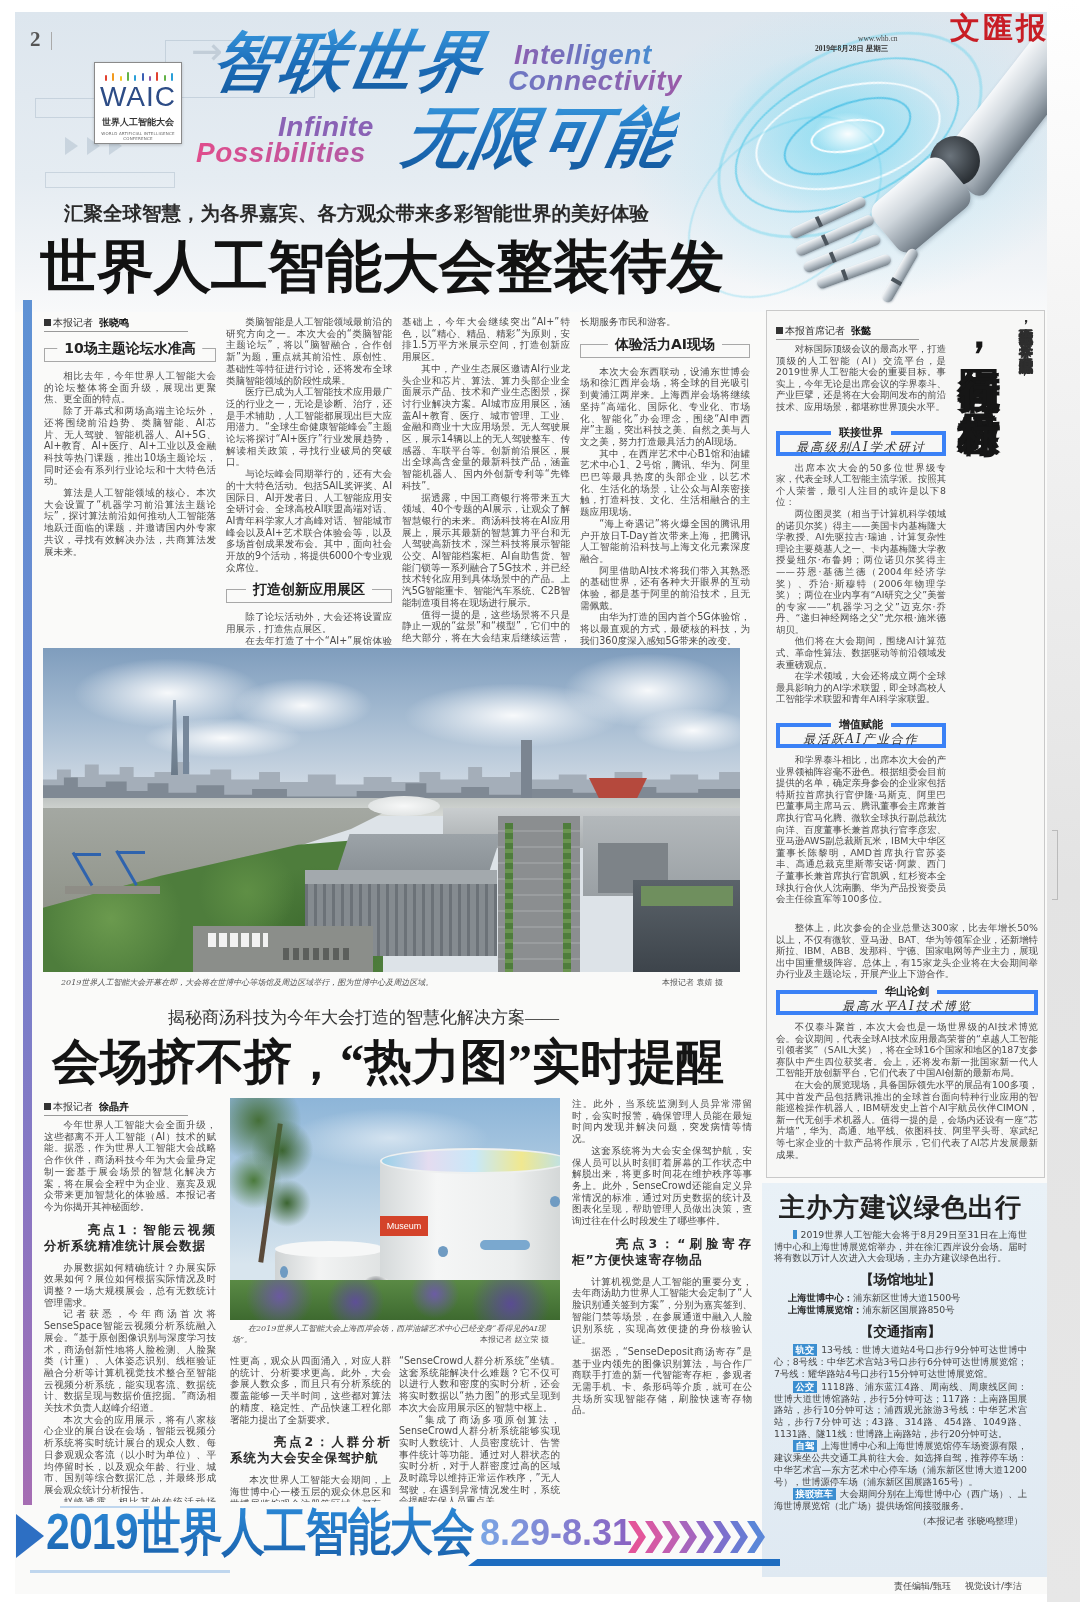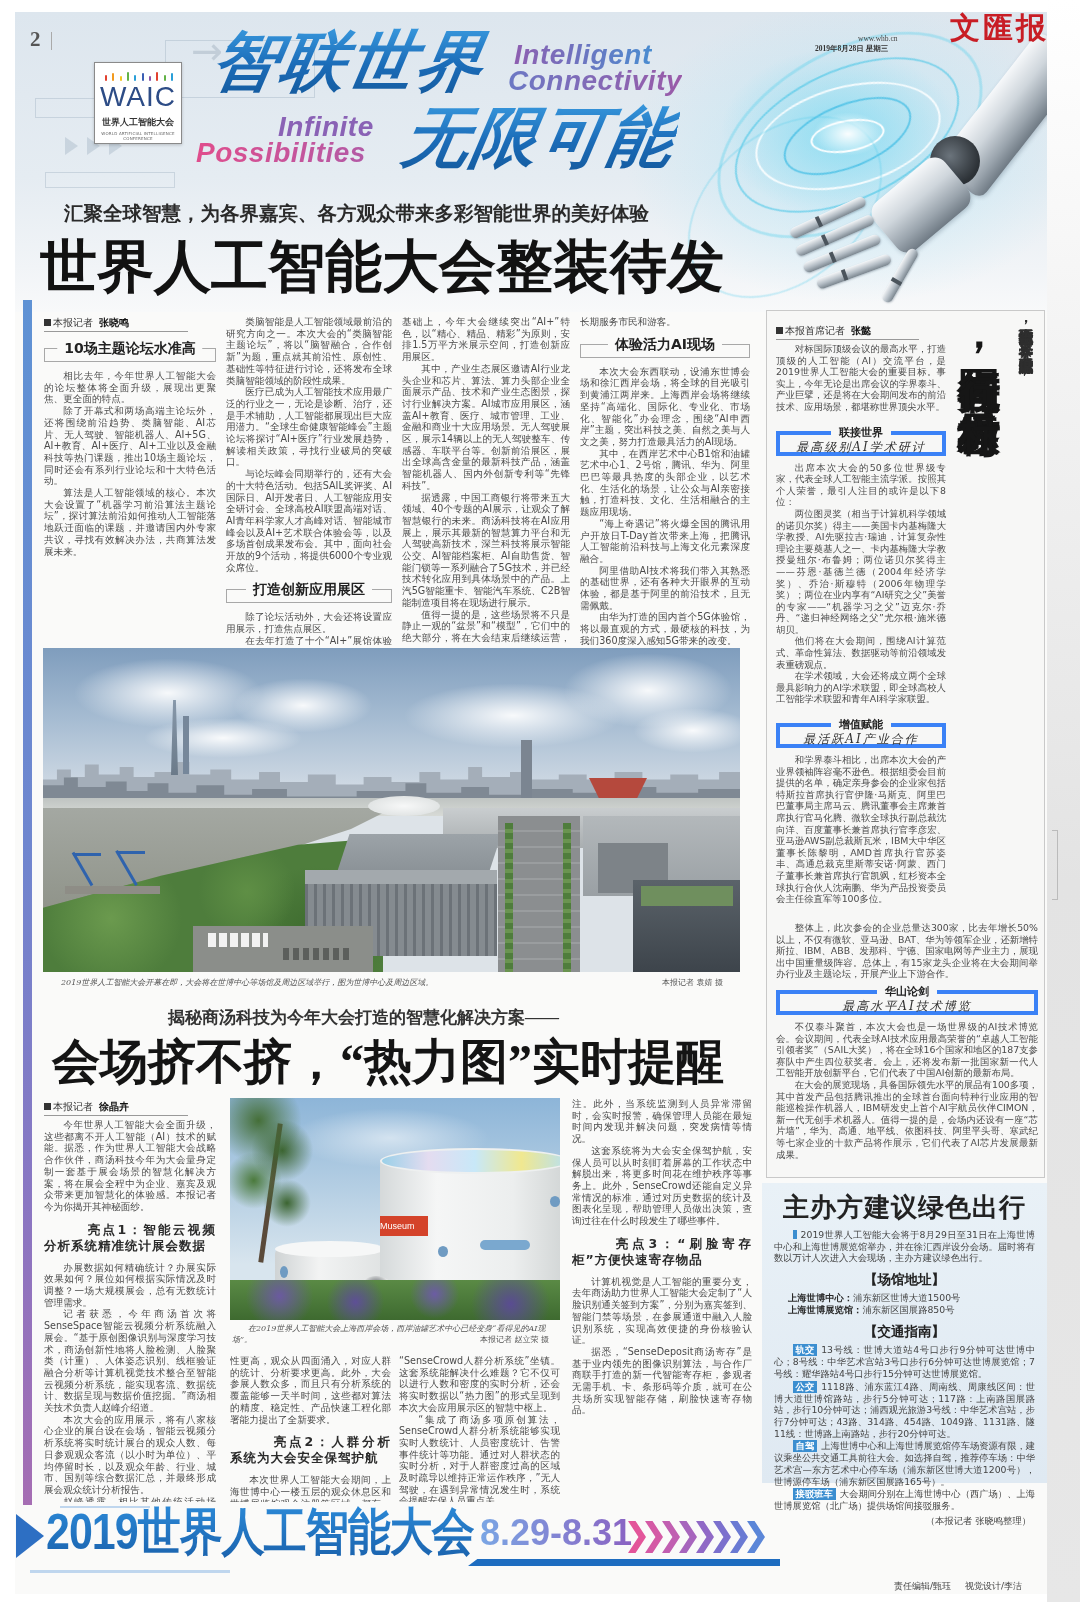--- a/index.html
+++ b/index.html
@@ -67,27 +67,27 @@
 .vhead{left:952px;top:336px;width:54px;height:572px;writing-mode:vertical-rl;font-family:"Liberation Serif",serif;font-weight:bold;font-size:43px;line-height:54px;color:#161616}
 .vkicker{left:1013px;top:318px;width:24px;height:495px;writing-mode:vertical-rl;font-family:"Liberation Serif",serif;font-weight:bold;font-size:14.5px;line-height:22px;color:#2e2e2e}
 
 
 .ph1{left:43px;top:648px;width:697px;height:324px;overflow:hidden;background:linear-gradient(180deg,#7f9dbd 0%,#a6bcd2 22%,#c9d5e1 40%,#dde3e8 48%)}
 .ph1 div,.ph2 div{position:absolute}
 .cloud{border-radius:50%;background:radial-gradient(ellipse,rgba(255,255,255,.92),rgba(255,255,255,0) 70%)}
 .caption{font-size:8px;color:#555;line-height:11px;font-family:"DejaVu Serif",serif;font-style:italic}
 
 
-.kicker2{left:168px;top:1006px;font-family:"Liberation Serif",serif;font-weight:bold;font-size:17px;color:#333;white-space:nowrap;line-height:24px}
+.kicker2{left:168px;top:1006px;font-family:"Liberation Serif",serif;font-weight:normal;font-size:17px;color:#333;white-space:nowrap;line-height:24px}
 .headline2{left:52px;top:1032px;font-family:"Liberation Serif",serif;font-weight:bold;font-size:48px;color:#141414;white-space:nowrap;line-height:60px}
 .hl2{font-size:12.5px;font-weight:bold;color:#2b2b2b;line-height:16px;margin:9px 0 8px;text-indent:3.5em;letter-spacing:1px}
 .ph2{left:230px;top:1098px;width:330px;height:222px;overflow:hidden;background:linear-gradient(180deg,#8db5d8 0%,#b4cee3 40%,#d8e5ee 75%)}
 
 
-.travel{left:762px;top:1183px;width:285px;height:300px;background:linear-gradient(180deg,#e9f1f7,#dfe9f2);padding:8px 12px 0 12px;font-size:9.3px;line-height:11.7px;color:#444;text-align:justify}
+.travel{left:762px;top:1183px;width:285px;height:394px;background:linear-gradient(180deg,#e9f1f7,#dfe9f2);padding:8px 20px 0 12px;font-size:9.3px;line-height:11.7px;color:#444;text-align:justify}
 .travel .ttl{font-family:"Liberation Serif",serif;font-weight:bold;font-size:26px;line-height:34px;color:#222;text-align:center;letter-spacing:1px;white-space:nowrap}
 .travel .intro{text-indent:2em;margin-top:4px;position:relative}
 .travel .mark{display:inline-block;width:4px;height:9px;background:#3b8ed0;margin-right:4px;vertical-align:-1px}
 .travel .th{font-size:13.5px;font-weight:bold;color:#222;text-align:center;line-height:20px;margin:5px 0 3px}
 .travel .venue{padding-left:14px;line-height:12px}
 .travel .vn{font-weight:bold;color:#2a2a2a}
 .travel .ti{text-indent:2em;margin-bottom:1px}
 .travel .tag{display:inline-block;text-indent:0;background:#3b8ed0;color:#fff;font-weight:bold;padding:0 3px;margin-right:4px;line-height:12px}
 .travel .compiler{text-align:right;margin-top:3px;padding-right:4px}
 
@@ -300,21 +300,21 @@
 
   <div class="abs ph2">
     <div class="cloud" style="left:60px;top:10px;width:200px;height:60px;opacity:.6"></div>
     <div style="left:38px;top:25px;width:5px;height:140px;background:#5a4a3a;transform:rotate(8deg)"></div>
     <div style="left:0;top:0;width:95px;height:150px;background:radial-gradient(circle at 30% 15%,#456f38 0,rgba(0,0,0,0) 30%),radial-gradient(circle at 55% 35%,#3b6430 0,rgba(0,0,0,0) 28%),radial-gradient(circle at 25% 55%,#4b7a3c 0,rgba(0,0,0,0) 26%),radial-gradient(circle at 60% 70%,#3c6531 0,rgba(0,0,0,0) 20%)"></div>
     <div style="left:45px;top:150px;width:110px;height:58px;background:linear-gradient(90deg,#cfd3d4,#f2f3f3 40%,#dfe2e2);border-radius:6px 6px 0 0"></div>
     <div style="left:45px;top:143px;width:110px;height:16px;border-radius:50%;background:#f6f7f7"></div>
     <div style="left:50px;top:168px;width:8px;height:12px;border-radius:50%;background:#6f9bc2"></div>
     <div style="left:150px;top:62px;width:190px;height:140px;background:linear-gradient(90deg,#d5d9da,#f5f6f6 30%,#eceeee 70%,#cfd3d3)"></div>
     <div style="left:150px;top:50px;width:190px;height:26px;border-radius:50%;background:linear-gradient(90deg,#9ad0e8,#e4dcf0,#c8e8f8,#f0e890,#b8e0f0);border:2px solid #eef0f0"></div>
-    <div style="left:150px;top:118px;width:48px;height:20px;background:#d4432a;color:#fff;font-size:9px;line-height:20px;text-align:left;font-family:'Liberation Sans',sans-serif">Museum</div>
+    <div style="left:150px;top:118px;width:48px;height:20px;background:#d4432a;color:#fff;font-size:9px;line-height:20px;text-align:center;font-family:'Liberation Sans',sans-serif">Museum</div>
     <div style="left:208px;top:148px;width:10px;height:11px;border-radius:50%;background:#6f9bc2"></div>
     <div style="left:250px;top:142px;width:50px;height:10px;border-radius:5px;background:#7aa8cf"></div>
     <div style="left:320px;top:98px;width:10px;height:11px;border-radius:50%;background:#6f9bc2"></div>
     <div style="left:130px;top:178px;width:32px;height:24px;border-radius:50%;background:radial-gradient(circle,#2e3338,#e8eaea 70%)"></div>
     <div style="left:0;top:182px;width:330px;height:40px;background:radial-gradient(circle at 15% 40%,#6b5aa0 0,rgba(0,0,0,0) 12%),radial-gradient(circle at 38% 55%,#5e4f96 0,rgba(0,0,0,0) 14%),radial-gradient(circle at 62% 35%,#6c5ca4 0,rgba(0,0,0,0) 12%),radial-gradient(circle at 85% 60%,#5a4c92 0,rgba(0,0,0,0) 14%),linear-gradient(180deg,#5a8a45,#3e6a30)"></div>
   </div>
   <div class="abs caption" style="left:232px;top:1323px;width:320px;text-indent:2em">在2019世界人工智能大会上海西岸会场，西岸油罐艺术中心已经变身“看得见的AI现场”。</div>
   <div class="abs caption" style="left:480px;top:1334px;white-space:nowrap;font-style:normal">本报记者 赵立荣 摄</div>
 
   <div class="col" style="left:230px;top:1355px;width:161px;height:147px">

